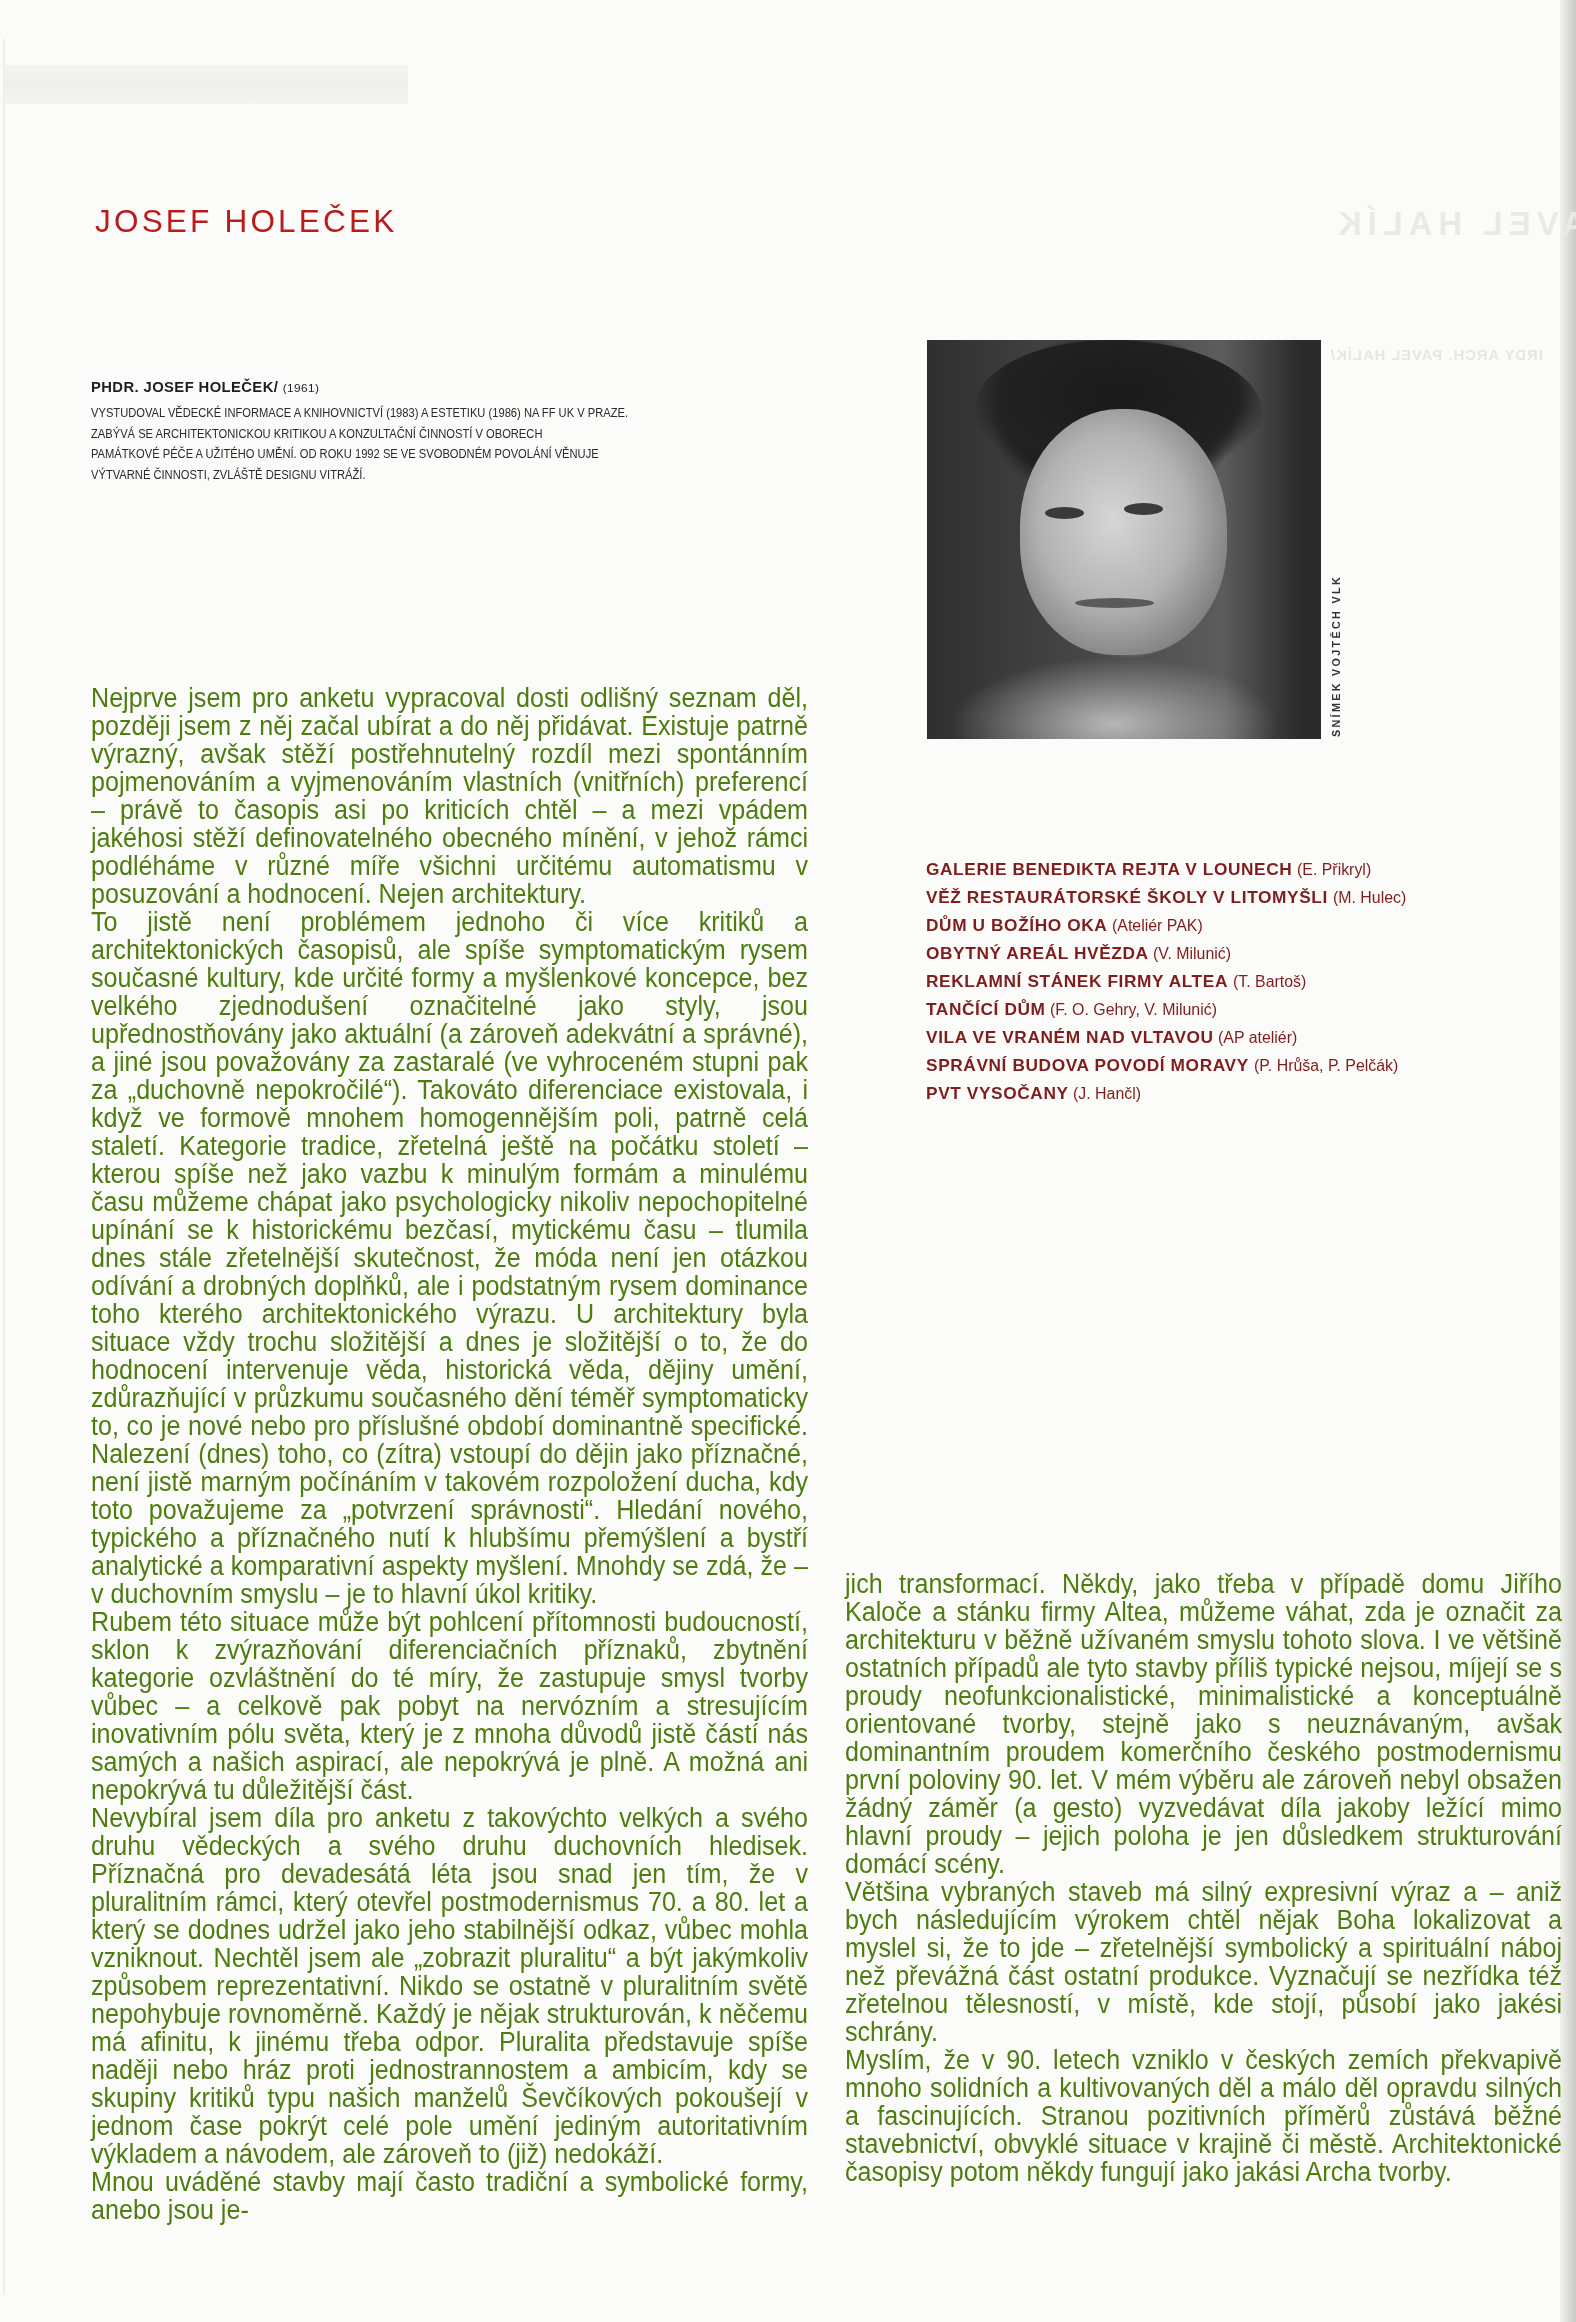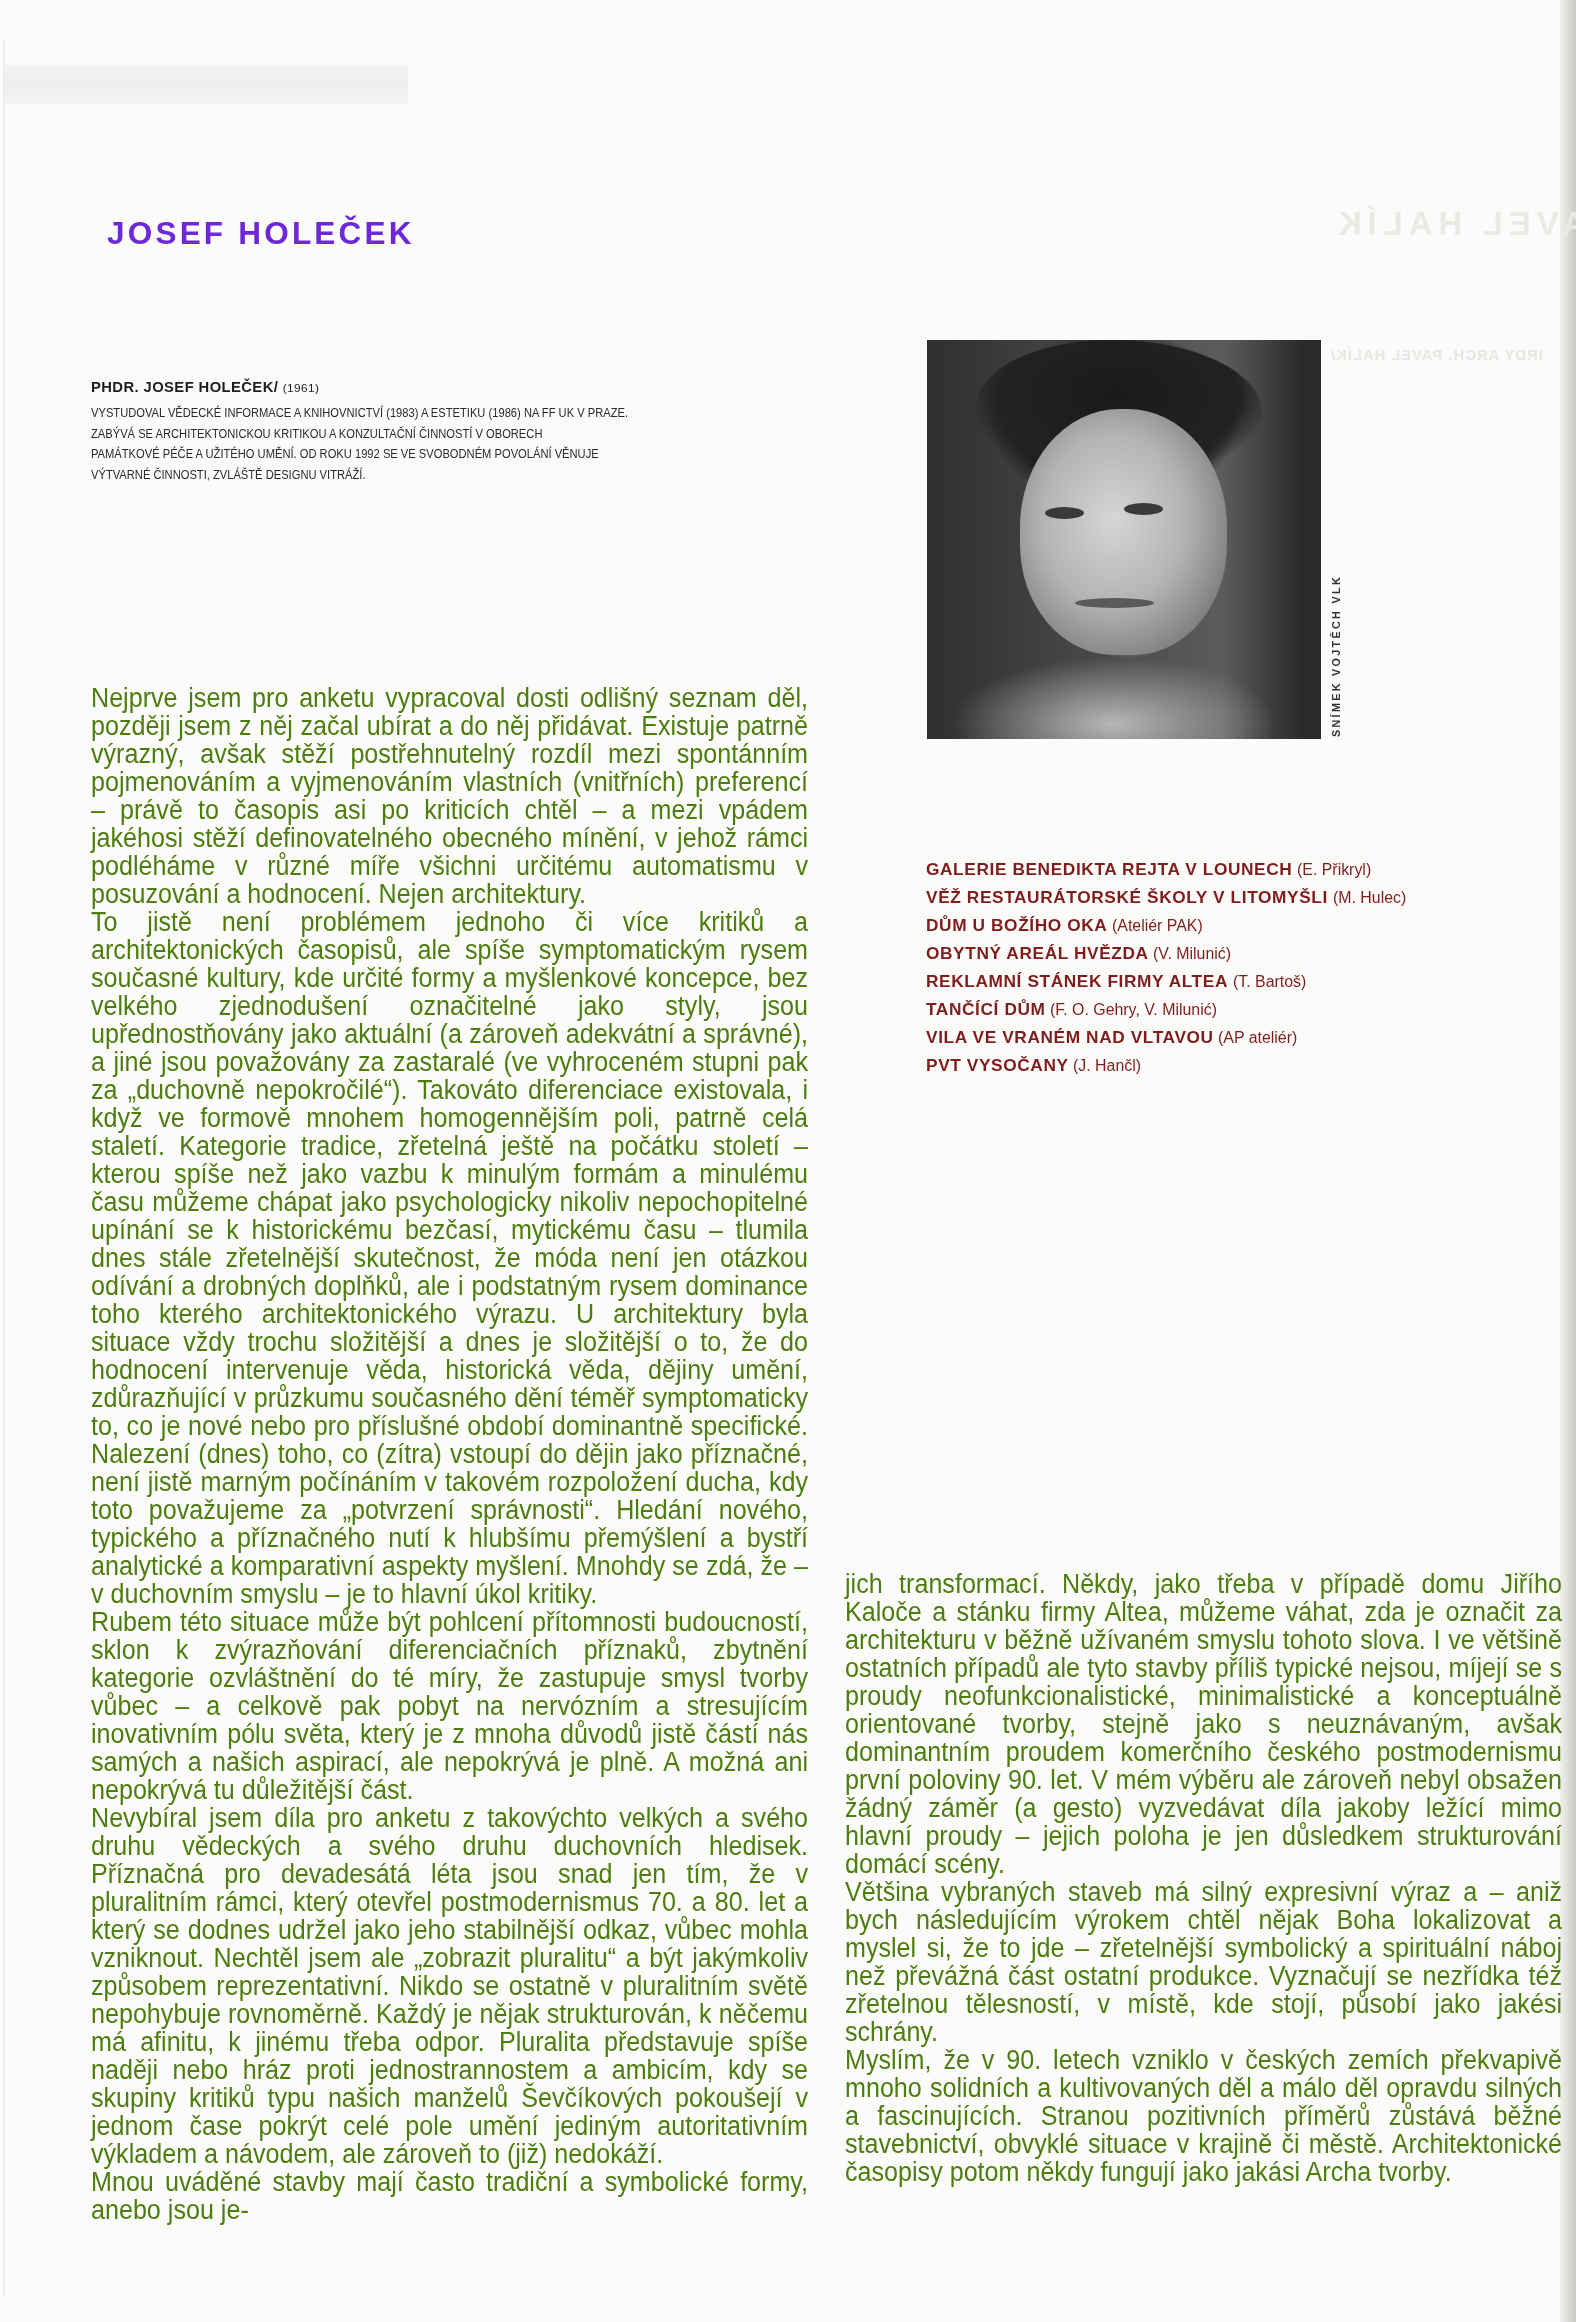--- a/index.html
+++ b/index.html
@@ -21,22 +21,22 @@
     }
     .ghost-title {
       position:absolute; left:1332px; top:205px; font-size:33px; font-weight:bold;
       letter-spacing:5.9px; color:#e9e9e6; transform: scaleX(-1); white-space:nowrap;
     }
     .ghost-sub {
       position:absolute; left:1330px; top:347px; font-size:14.8px; font-weight:bold;
       color:#e6e6e3; transform: scaleX(-1); white-space:nowrap; letter-spacing:1px;
     }
     .title {
-      position:absolute; left:91px; top:199px; margin:16px;
-      font-size:31.5px; font-weight:bold; letter-spacing:3.2px; color:#6d28d9;
+      position:absolute; left:91px; top:199px; margin:4px;
+      font-size:31.5px; font-weight:normal; letter-spacing:3.2px; color:#b91c1c;
     }
     .bio { position:absolute; left:91px; top:335px; width:650px;margin-top:44px; }
     .bio-name { font-size:14.8px; font-weight:bold; letter-spacing:0.4px; color:#1e1e1e; }
     .bio-year { font-size:11.8px; font-weight:normal; }
     .bio-text {
       margin-top:7.9px; font-size:12px; line-height:20.7px; color:#2a2a2a;
       transform: scaleX(.93); transform-origin:left;
       width: 690px;
     }
     .bio-text div { white-space:nowrap; }
@@ -113,20 +113,21 @@
 <div class="photo-credit">SNÍMEK VOJTĚCH VLK</div>
 
 <div class="works">
   <div class="work"><span class="work-title">GALERIE BENEDIKTA REJTA V LOUNECH</span> <span class="work-author">(E. Přikryl)</span></div>
   <div class="work"><span class="work-title">VĚŽ RESTAURÁTORSKÉ ŠKOLY V LITOMYŠLI</span> <span class="work-author">(M. Hulec)</span></div>
   <div class="work"><span class="work-title">DŮM U BOŽÍHO OKA</span> <span class="work-author">(Ateliér PAK)</span></div>
   <div class="work"><span class="work-title">OBYTNÝ AREÁL HVĚZDA</span> <span class="work-author">(V. Milunić)</span></div>
   <div class="work"><span class="work-title">REKLAMNÍ STÁNEK FIRMY ALTEA</span> <span class="work-author">(T. Bartoš)</span></div>
   <div class="work"><span class="work-title">TANČÍCÍ DŮM</span> <span class="work-author">(F. O. Gehry, V. Milunić)</span></div>
   <div class="work"><span class="work-title">VILA VE VRANÉM NAD VLTAVOU</span> <span class="work-author">(AP ateliér)</span></div>
+  <div class="work"><span class="work-title">SPRÁVNÍ BUDOVA POVODÍ MORAVY</span> <span class="work-author">(P. Hrůša, P. Pelčák)</span></div>
   <div class="work"><span class="work-title">PVT VYSOČANY</span> <span class="work-author">(J. Hančl)</span></div>
 </div>
 
 <div class="col col-left">
   <div class="inner">
     <p>Nejprve jsem pro anketu vypracoval dosti odlišný seznam děl, později jsem z něj začal ubírat a do něj přidávat. Existuje patrně výrazný, avšak stěží postřehnutelný rozdíl mezi spontánním pojmenováním a vyjmenováním vlastních (vnitřních) preferencí – právě to časopis asi po kriticích chtěl – a mezi vpádem jakéhosi stěží definovatelného obecného mínění, v jehož rámci podléháme v různé míře všichni určitému automatismu v posuzování a hodnocení. Nejen architektury.</p>
     <p>To jistě není problémem jednoho či více kritiků a architektonických časopisů, ale spíše symptomatickým rysem současné kultury, kde určité formy a myšlenkové koncepce, bez velkého zjednodušení označitelné jako styly, jsou upřednostňovány jako aktuální (a zároveň adekvátní a správné), a jiné jsou považovány za zastaralé (ve vyhroceném stupni pak za „duchovně nepokročilé“). Takováto diferenciace existovala, i když ve formově mnohem homogennějším poli, patrně celá staletí. Kategorie tradice, zřetelná ještě na počátku století – kterou spíše než jako vazbu k minulým formám a minulému času můžeme chápat jako psychologicky nikoliv nepochopitelné upínání se k historickému bezčasí, mytickému času – tlumila dnes stále zřetelnější skutečnost, že móda není jen otázkou odívání a drobných doplňků, ale i podstatným rysem dominance toho kterého architektonického výrazu. U architektury byla situace vždy trochu složitější a dnes je složitější o to, že do hodnocení intervenuje věda, historická věda, dějiny umění, zdůrazňující v průzkumu současného dění téměř symptomaticky to, co je nové nebo pro příslušné období dominantně specifické. Nalezení (dnes) toho, co (zítra) vstoupí do dějin jako příznačné, není jistě marným počínáním v takovém rozpoložení ducha, kdy toto považujeme za „potvrzení správnosti“. Hledání nového, typického a příznačného nutí k hlubšímu přemýšlení a bystří analytické a komparativní aspekty myšlení. Mnohdy se zdá, že – v duchovním smyslu – je to hlavní úkol kritiky.</p>
     <p>Rubem této situace může být pohlcení přítomnosti budoucností, sklon k zvýrazňování diferenciačních příznaků, zbytnění kategorie ozvláštnění do té míry, že zastupuje smysl tvorby vůbec – a celkově pak pobyt na nervózním a stresujícím inovativním pólu světa, který je z mnoha důvodů jistě částí nás samých a našich aspirací, ale nepokrývá je plně. A možná ani nepokrývá tu důležitější část.</p>
     <p>Nevybíral jsem díla pro anketu z takovýchto velkých a svého druhu vědeckých a svého druhu duchovních hledisek. Příznačná pro devadesátá léta jsou snad jen tím, že v pluralitním rámci, který otevřel postmodernismus 70. a 80. let a který se dodnes udržel jako jeho stabilnější odkaz, vůbec mohla vzniknout. Nechtěl jsem ale „zobrazit pluralitu“ a být jakýmkoliv způsobem reprezentativní. Nikdo se ostatně v pluralitním světě nepohybuje rovnoměrně. Každý je nějak strukturován, k něčemu má afinitu, k jinému třeba odpor. Pluralita představuje spíše naději nebo hráz proti jednostrannostem a ambicím, kdy se skupiny kritiků typu našich manželů Ševčíkových pokoušejí v jednom čase pokrýt celé pole umění jediným autoritativním výkladem a návodem, ale zároveň to (již) nedokáží.</p>
     <p>Mnou uváděné stavby mají často tradiční a symbolické formy, anebo jsou je-</p>

